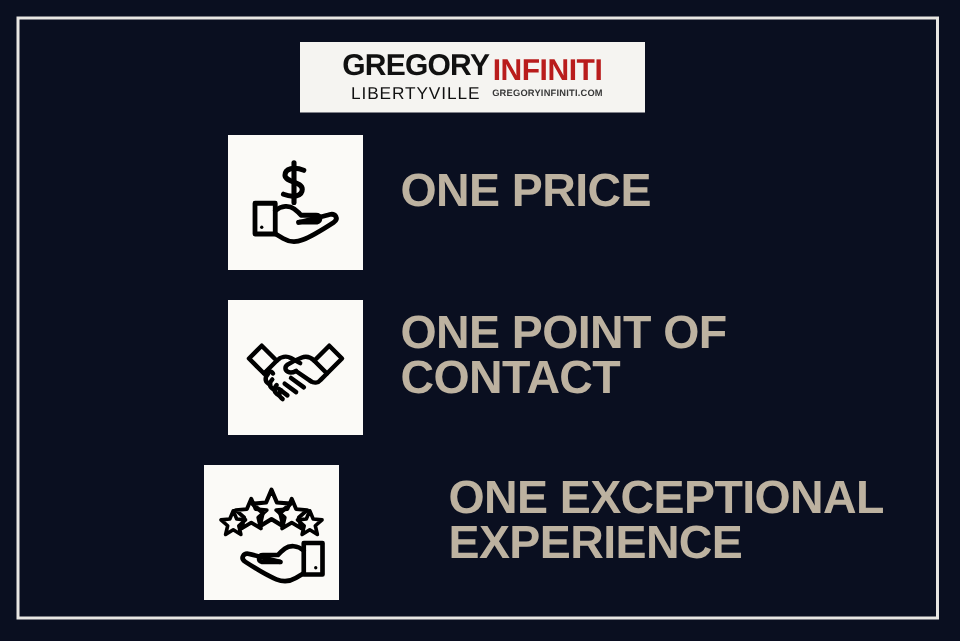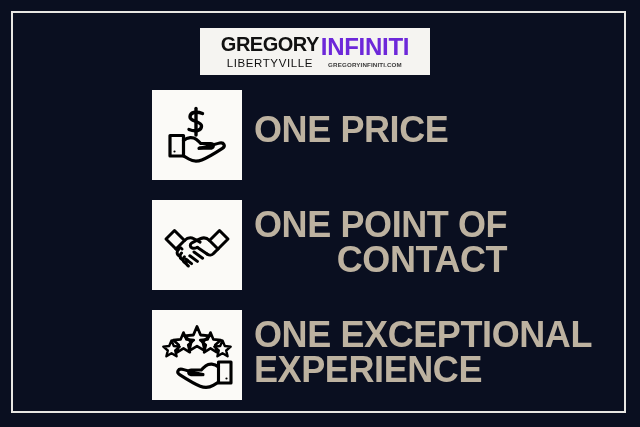--- a/index.html
+++ b/index.html
@@ -65,24 +65,24 @@
     color: #111111;
     margin-top: 4px;
   }
   .logo-right {
     display: flex;
     flex-direction: column;
     align-items: center;
     line-height: 1;
   }
   .logo-infiniti {
-    font-size: 24px;
+    font-size: 20px;
     font-weight: bold;
     letter-spacing: -0.3px;
-    color: #6d28d9;
+    color: #b91c1c;
   }
   .logo-url {
     font-size: 6.2px;
     font-weight: bold;
     letter-spacing: 0.15px;
     color: #3a3a3a;
     margin-top: 3px;
   }
   
   .shield {
@@ -93,39 +93,39 @@
   }
   .shield svg { display: block; }
 
   
   .row {
     position: absolute;
     display: flex;
     align-items: flex-start;
   }
   #row-1 { left: 152px; top: 90px; }
-  #row-2 { left: 152px; top: 200px; text-align: right; }
-  #row-3 { left: 152px; top: 310px; }
+  #row-2 { left: 152px; top: 200px; }
+  #row-3 { left: 136px; top: 310px; gap: 48px; }
 
   .icon-box {
     width: 90px;
     height: 90px;
     background: #fbfaf7;
     flex: none;
     display: flex;
     align-items: center;
     justify-content: center;
   }
   .icon-box svg { display: block; }
 
   .row-text {
-    margin-left: 12px;
+    margin-left: 25px;
     color: #bdb2a0;
     font-weight: bold;
-    font-size: 36px;
+    font-size: 31px;
     line-height: 0.98;
     letter-spacing: -0.4px;
     white-space: pre-line;
   }
   #row-1 .row-text { margin-top: 22px; }
   #row-2 .row-text { margin-top: 7px; }
   #row-3 .row-text { margin-top: 7px; }
 </style>
 </head>
 <body>

